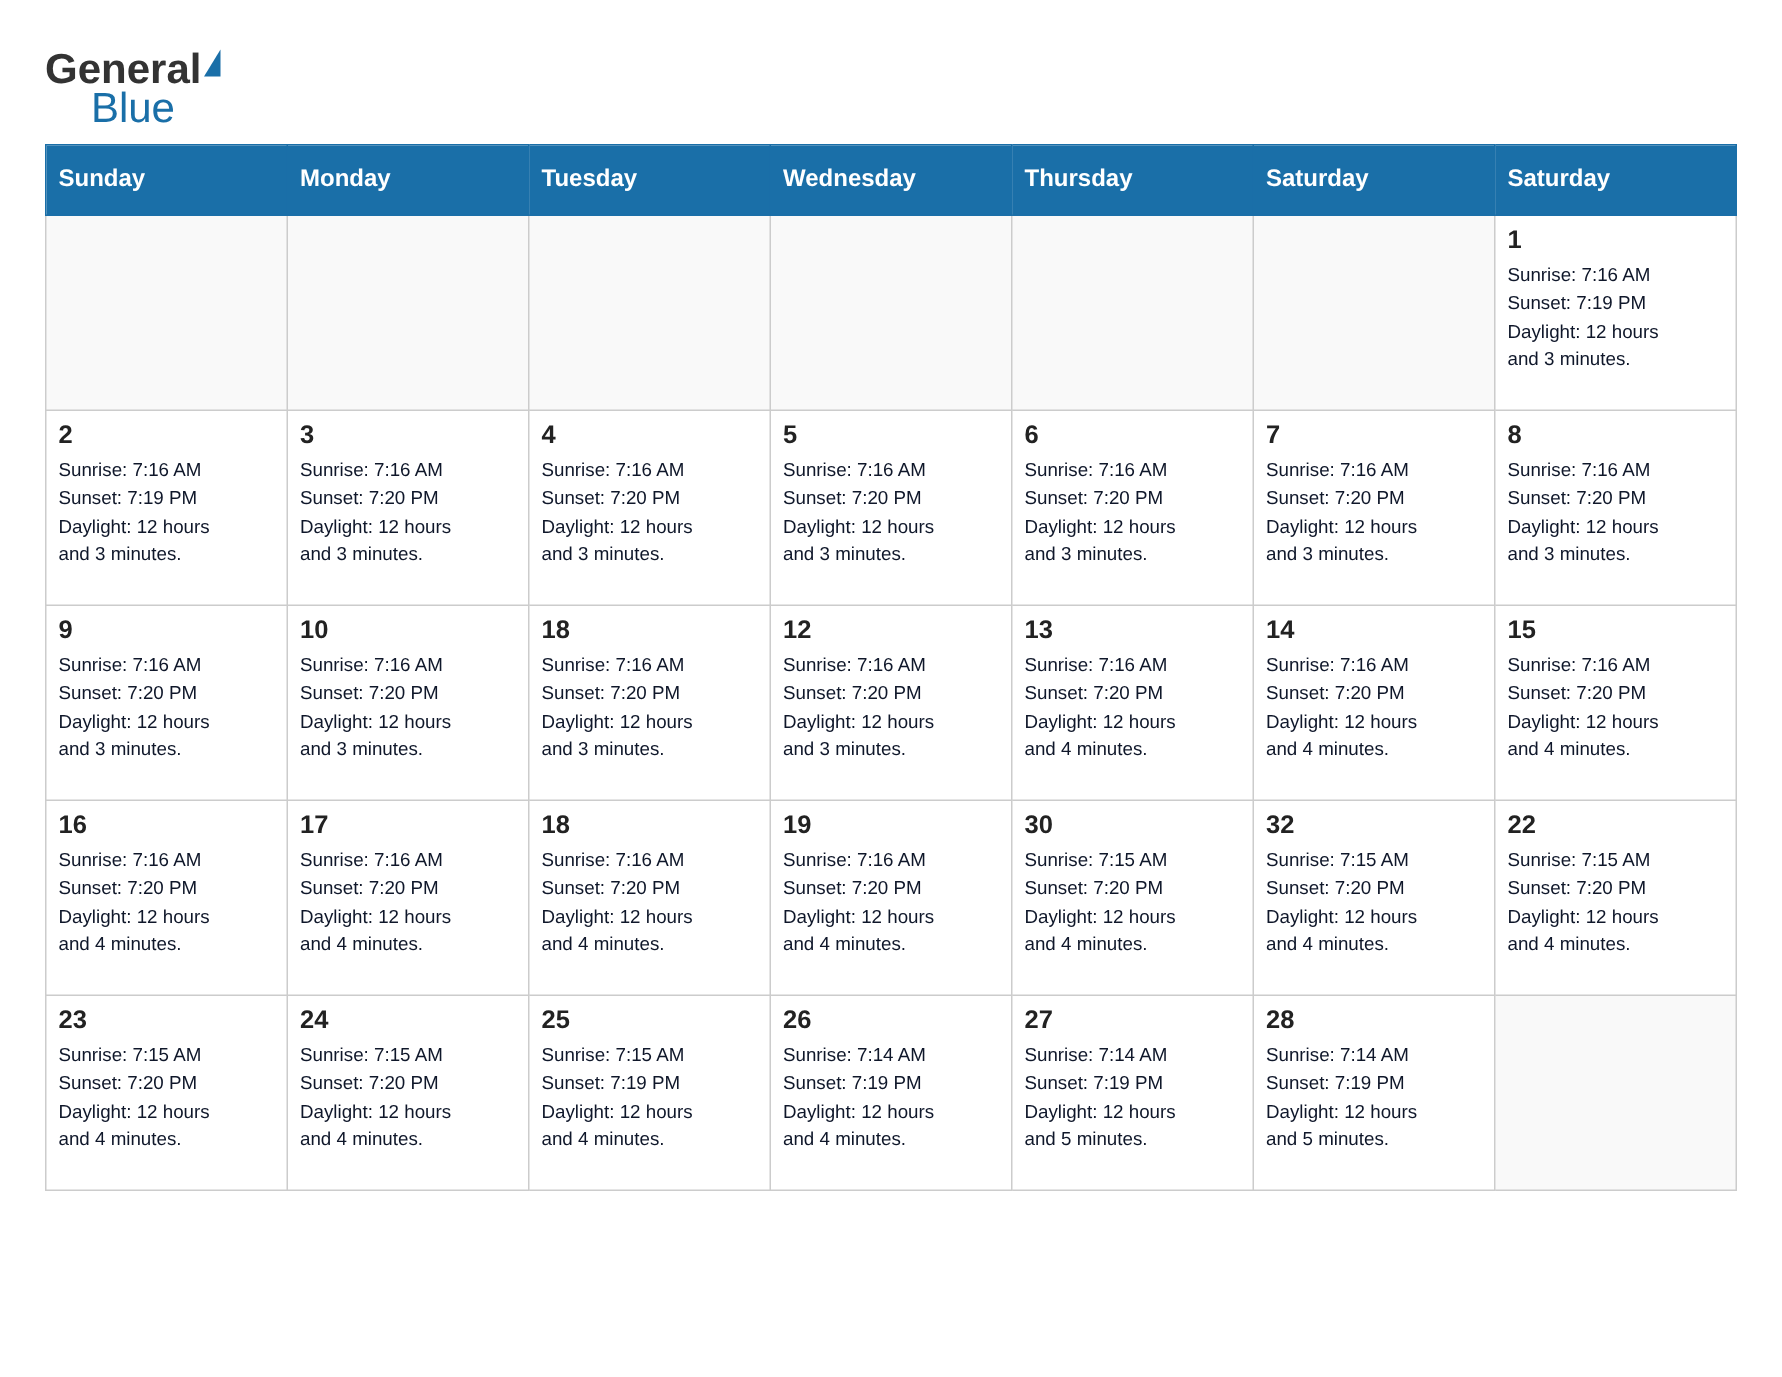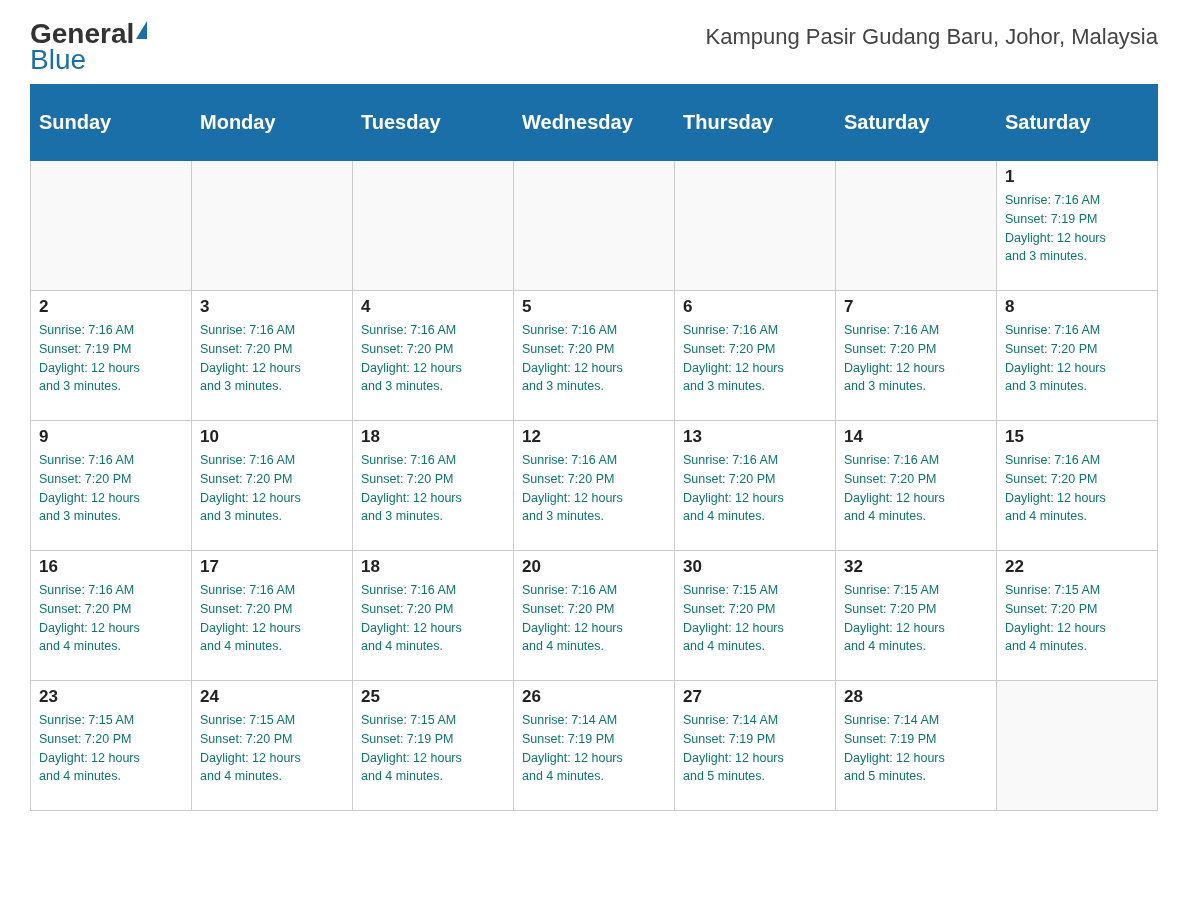--- a/index.html
+++ b/index.html
@@ -13,21 +13,22 @@
     }
     .header {
       display: flex;
       justify-content: space-between;
       align-items: flex-start;
       margin-bottom: 10px;
     }
     .logo {
       display: flex;
       flex-direction: column;
-      align-items: flex-start;
+      align-items: center;
+      margin-top: 12px;
     }
     .logo-general {
       font-size: 28px;
       font-weight: bold;
       color: #333;
       line-height: 1;
     }
     .logo-blue {
       font-size: 28px;
       font-weight: normal;
@@ -49,23 +50,23 @@
       margin-top: 4px;
     }
     .calendar {
       width: 100%;
       border-collapse: collapse;
       margin-top: 10px;
     }
     .calendar th {
       background-color: #1a6fa8;
       color: #fff;
-      font-size: 20px;
-      font-weight: bold;
-      padding: 26px 8px;
+      font-size: 16px;
+      font-weight: bold;
+      padding: 14px 8px;
       text-align: left;
       border: 1px solid #1a6fa8;
     }
     .calendar td {
       border: 1px solid #ccc;
       vertical-align: top;
       padding: 6px 8px;
       width: calc(100% / 7);
       font-size: 13px;
       color: #333;
@@ -74,21 +75,21 @@
     }
     .day-num {
       font-size: 17px;
       font-weight: bold;
       color: #222;
       margin-bottom: 4px;
       display: block;
     }
     .day-info {
       font-size: 12.5px;
-      color: #0f766e;
+      color: #0f172a;
       line-height: 1.5;
     }
     .empty-cell {
       background: #f9f9f9;
     }
     
     .logo-top-row {
       display: flex;
       align-items: center;
     }
@@ -115,21 +116,20 @@
   <div class="logo">
     <div class="logo-top-row">
       <span class="logo-general">General</span>
       <span class="logo-triangle"></span>
     </div>
     <div class="logo-blue-row">
       <span class="logo-blue">Blue</span>
     </div>
   </div>
   <div class="title-block">
-    <div class="location">Kampung Pasir Gudang Baru, Johor, Malaysia</div>
   </div>
 </div>
 
 <table class="calendar">
   <thead>
     <tr>
     <th>Sunday</th>
         <th>Monday</th>
         <th>Tuesday</th>
         <th>Wednesday</th>
@@ -218,21 +218,21 @@
         </td>
         <td>
           <span class="day-num">17</span>
           <div class="day-info">Sunrise: 7:16 AM<br>Sunset: 7:20 PM<br>Daylight: 12 hours<br>and 4 minutes.</div>
         </td>
         <td>
           <span class="day-num">18</span>
           <div class="day-info">Sunrise: 7:16 AM<br>Sunset: 7:20 PM<br>Daylight: 12 hours<br>and 4 minutes.</div>
         </td>
         <td>
-          <span class="day-num">20</span>
+          <span class="day-num">19</span>
           <div class="day-info">Sunrise: 7:16 AM<br>Sunset: 7:20 PM<br>Daylight: 12 hours<br>and 4 minutes.</div>
         </td>
         <td>
           <span class="day-num">30</span>
           <div class="day-info">Sunrise: 7:15 AM<br>Sunset: 7:20 PM<br>Daylight: 12 hours<br>and 4 minutes.</div>
         </td>
         <td>
           <span class="day-num">32</span>
           <div class="day-info">Sunrise: 7:15 AM<br>Sunset: 7:20 PM<br>Daylight: 12 hours<br>and 4 minutes.</div>
         </td>

